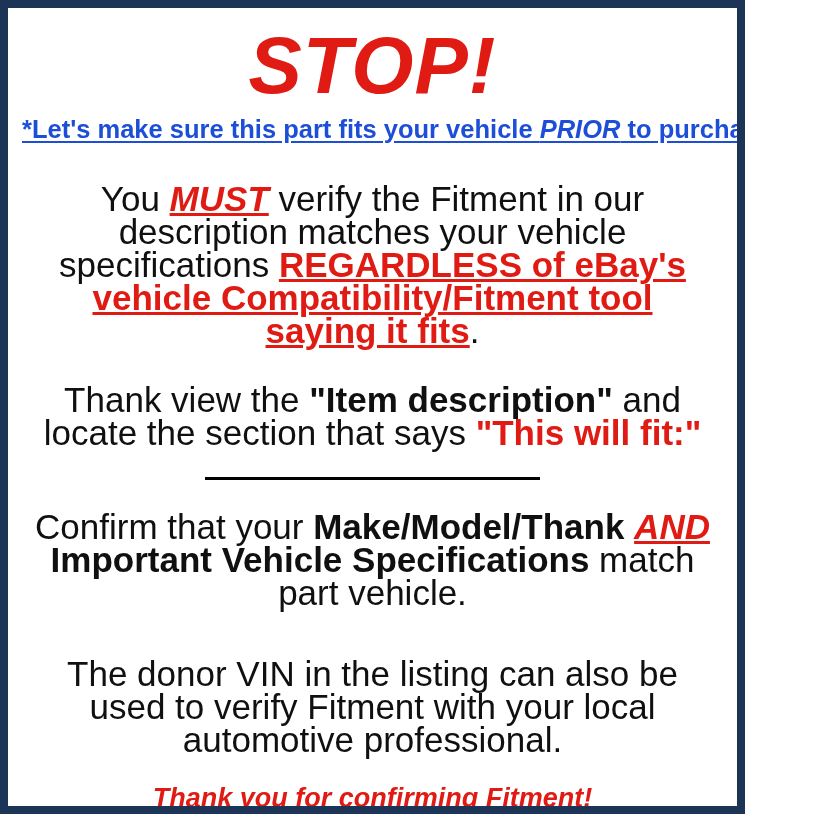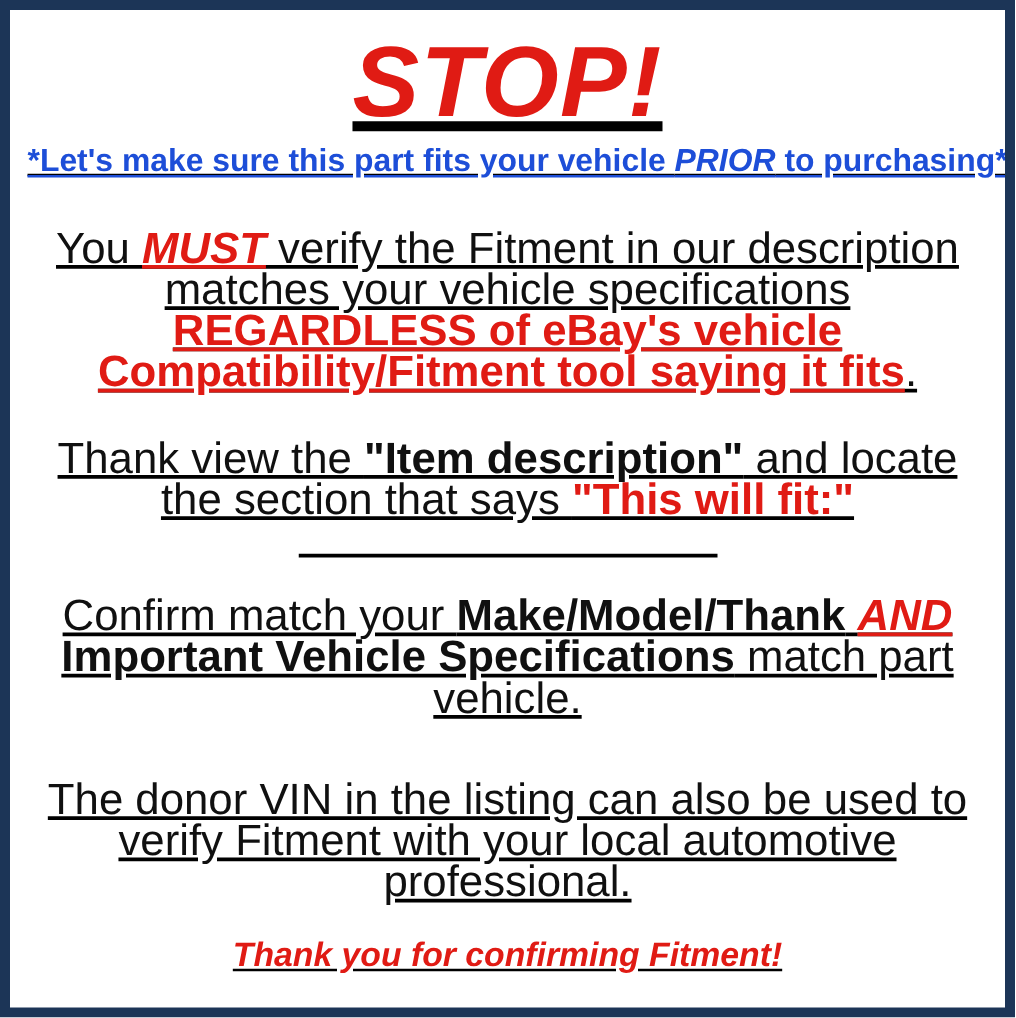--- a/index.html
+++ b/index.html
@@ -10,27 +10,26 @@
   }
   body {
     width: 813px;
     height: 814px;
     font-family: "Liberation Sans", sans-serif;
     -webkit-font-smoothing: antialiased;
   }
 
   #notice-card {
     box-sizing: border-box;
-    width: 812px;
+    width: 745px;
     height: 814px;
     background: #ffffff;
     border: 8px solid #1c3557;
     padding: 0 14px;
     overflow: hidden;
-    text-decoration: underline;
   }
 
   .red   { color: #e01b14; }
   .black { color: #101010; }
 
   .b  { font-weight: bold; }
   .i  { font-style: italic; }
   .biu{ font-weight: bold; font-style: italic; text-decoration: underline; }
   .bu { font-weight: bold; text-decoration: underline; }
 
@@ -148,20 +147,20 @@
   <p id="para-view" class="body-para">
     <span>Thank view the </span><span class="b black">"Item description"</span><span> and locate the section that says </span><span class="b red">"This will fit:"</span>
   </p>
 
 
   <div id="divider-wrap">
     <span id="divider-line" style="width: 335px; background: rgb(0, 0, 0);"></span>
   </div>
 
   <p id="para-confirm" class="body-para">
-    <span>Confirm match your </span><span class="b black">Make/Model/Thank</span><span> </span><span class="biu red">AND</span><span> </span><span class="b black">Important Vehicle Specifications</span><span> match part vehicle.</span>
+    <span>Confirm that your </span><span class="b black">Make/Model/Thank</span><span> </span><span class="biu red">AND</span><span> </span><span class="b black">Important Vehicle Specifications</span><span> match part vehicle.</span>
   </p>
 
   <p id="para-vin" class="body-para">The donor VIN in the listing can also be used to verify Fitment with your local automotive professional.</p>
 
   <p id="thankyou-line">Thank you for confirming Fitment!</p>
 
 </div>
 
 </body></html>

